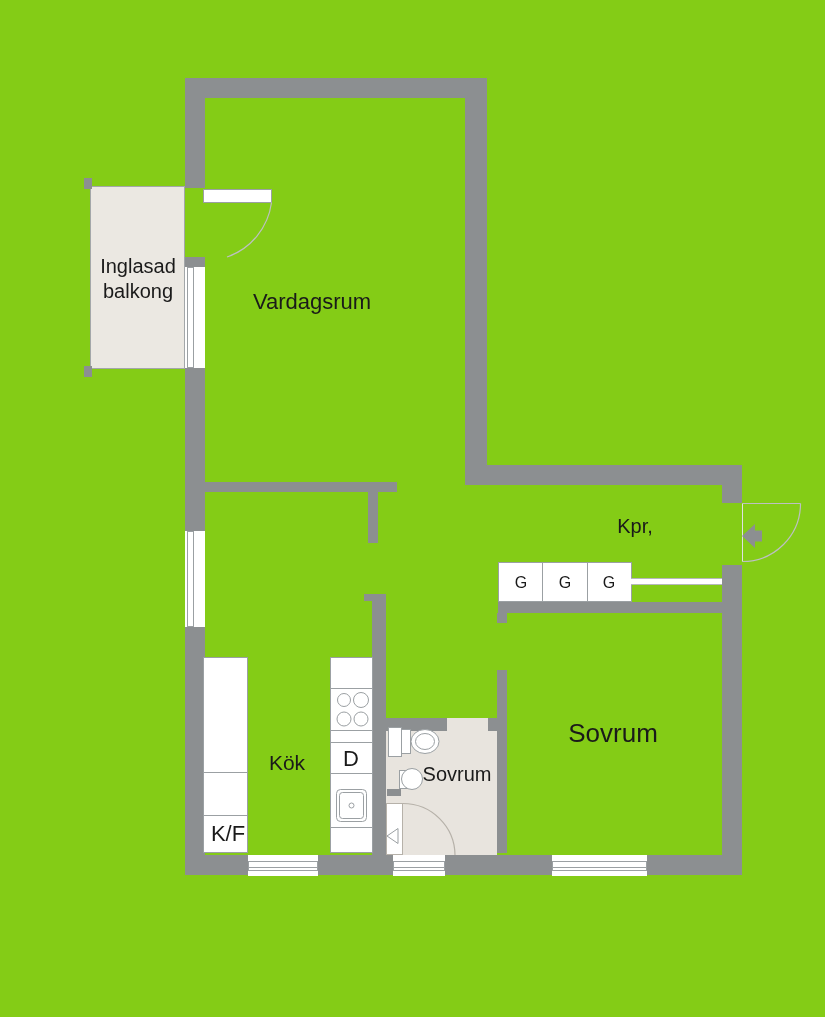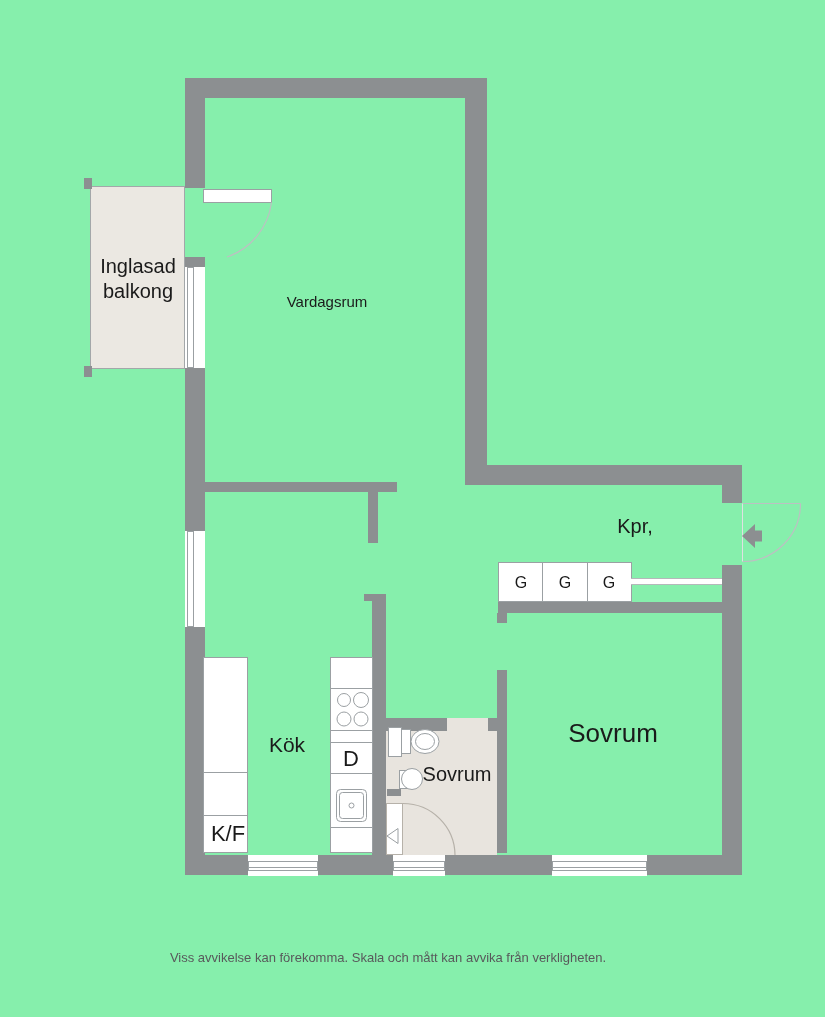--- a/index.html
+++ b/index.html
@@ -1,16 +1,16 @@
 <!DOCTYPE html>
 <html><head>
 <meta charset="utf-8">
 <style>
   html,body{margin:0;padding:0;background:#ffffff;}
-  #canvas{position:relative;width:825px;height:1017px;background:#86efac;overflow:hidden;
+  #canvas{position:relative;width:825px;height:1017px;background:#84cc16;overflow:hidden;
           font-family:"Liberation Sans", sans-serif;}
   .abs{position:absolute;}
   .w{position:absolute;background:#8c8f91;}
   .lbl{position:absolute;transform:translate(-50%,-50%);color:#1a1a1a;white-space:nowrap;
        text-align:center;line-height:1.25;}
   .box{position:absolute;background:#ffffff;border:1px solid #9ba0a3;box-sizing:border-box;}
   .hline{position:absolute;height:1px;background:#9ba0a3;}
   .winbar{position:absolute;background:#ffffff;border:1px solid #9ba0a3;box-sizing:border-box;}
   .white{position:absolute;background:#ffffff;}
   svg{position:absolute;left:0;top:0;pointer-events:none;}
@@ -111,26 +111,25 @@
 
     <rect x="336.5" y="789.5" width="30" height="32" rx="4" fill="#ffffff" stroke="#9ba0a3" stroke-width="1"></rect>
     <rect x="339.5" y="792.5" width="24" height="26" rx="3" fill="#ffffff" stroke="#9ba0a3" stroke-width="1"></rect>
     <circle cx="351.5" cy="805.5" r="2.5" fill="#ffffff" stroke="#9ba0a3" stroke-width="1"></circle>
   </svg>
 
   <div class="lbl" style="left:138px;top:279px;font-size:20px;">
     <div>Inglasad</div>
     <div>balkong</div>
   </div>
-  <div class="lbl" style="left:327px;top:302px;font-size:15px;text-align:right;">Vardagsrum</div>
+  <div class="lbl" style="left:312px;top:302px;font-size:22px;text-align:right;">Vardagsrum</div>
   <div class="lbl" style="left:635px;top:526px;font-size:20px;">Kpr,</div>
   <div class="lbl" style="left:521px;top:583px;font-size:16px;">G</div>
   <div class="lbl" style="left:565px;top:583px;font-size:16px;">G</div>
   <div class="lbl" style="left:609px;top:583px;font-size:16px;">G</div>
   <div class="lbl" style="left:613px;top:733px;font-size:26px;">Sovrum</div>
-  <div class="lbl" style="left:287px;top:745px;font-size:21px;">Kök</div>
+  <div class="lbl" style="left:287px;top:763px;font-size:21px;">Kök</div>
   <div class="lbl" style="left:351px;top:759px;font-size:22px;">D</div>
   <div class="lbl" style="left:457px;top:774px;font-size:20px;">Sovrum</div>
   <div class="lbl" style="left:228px;top:834px;font-size:22px;">K/F</div>
 
-  <div class="lbl" style="left:388px;top:958px;font-size:13px;color:#58595b;">Viss avvikelse kan förekomma. Skala och mått kan avvika från verkligheten.</div>
 
 </div>
 
 </body></html>

